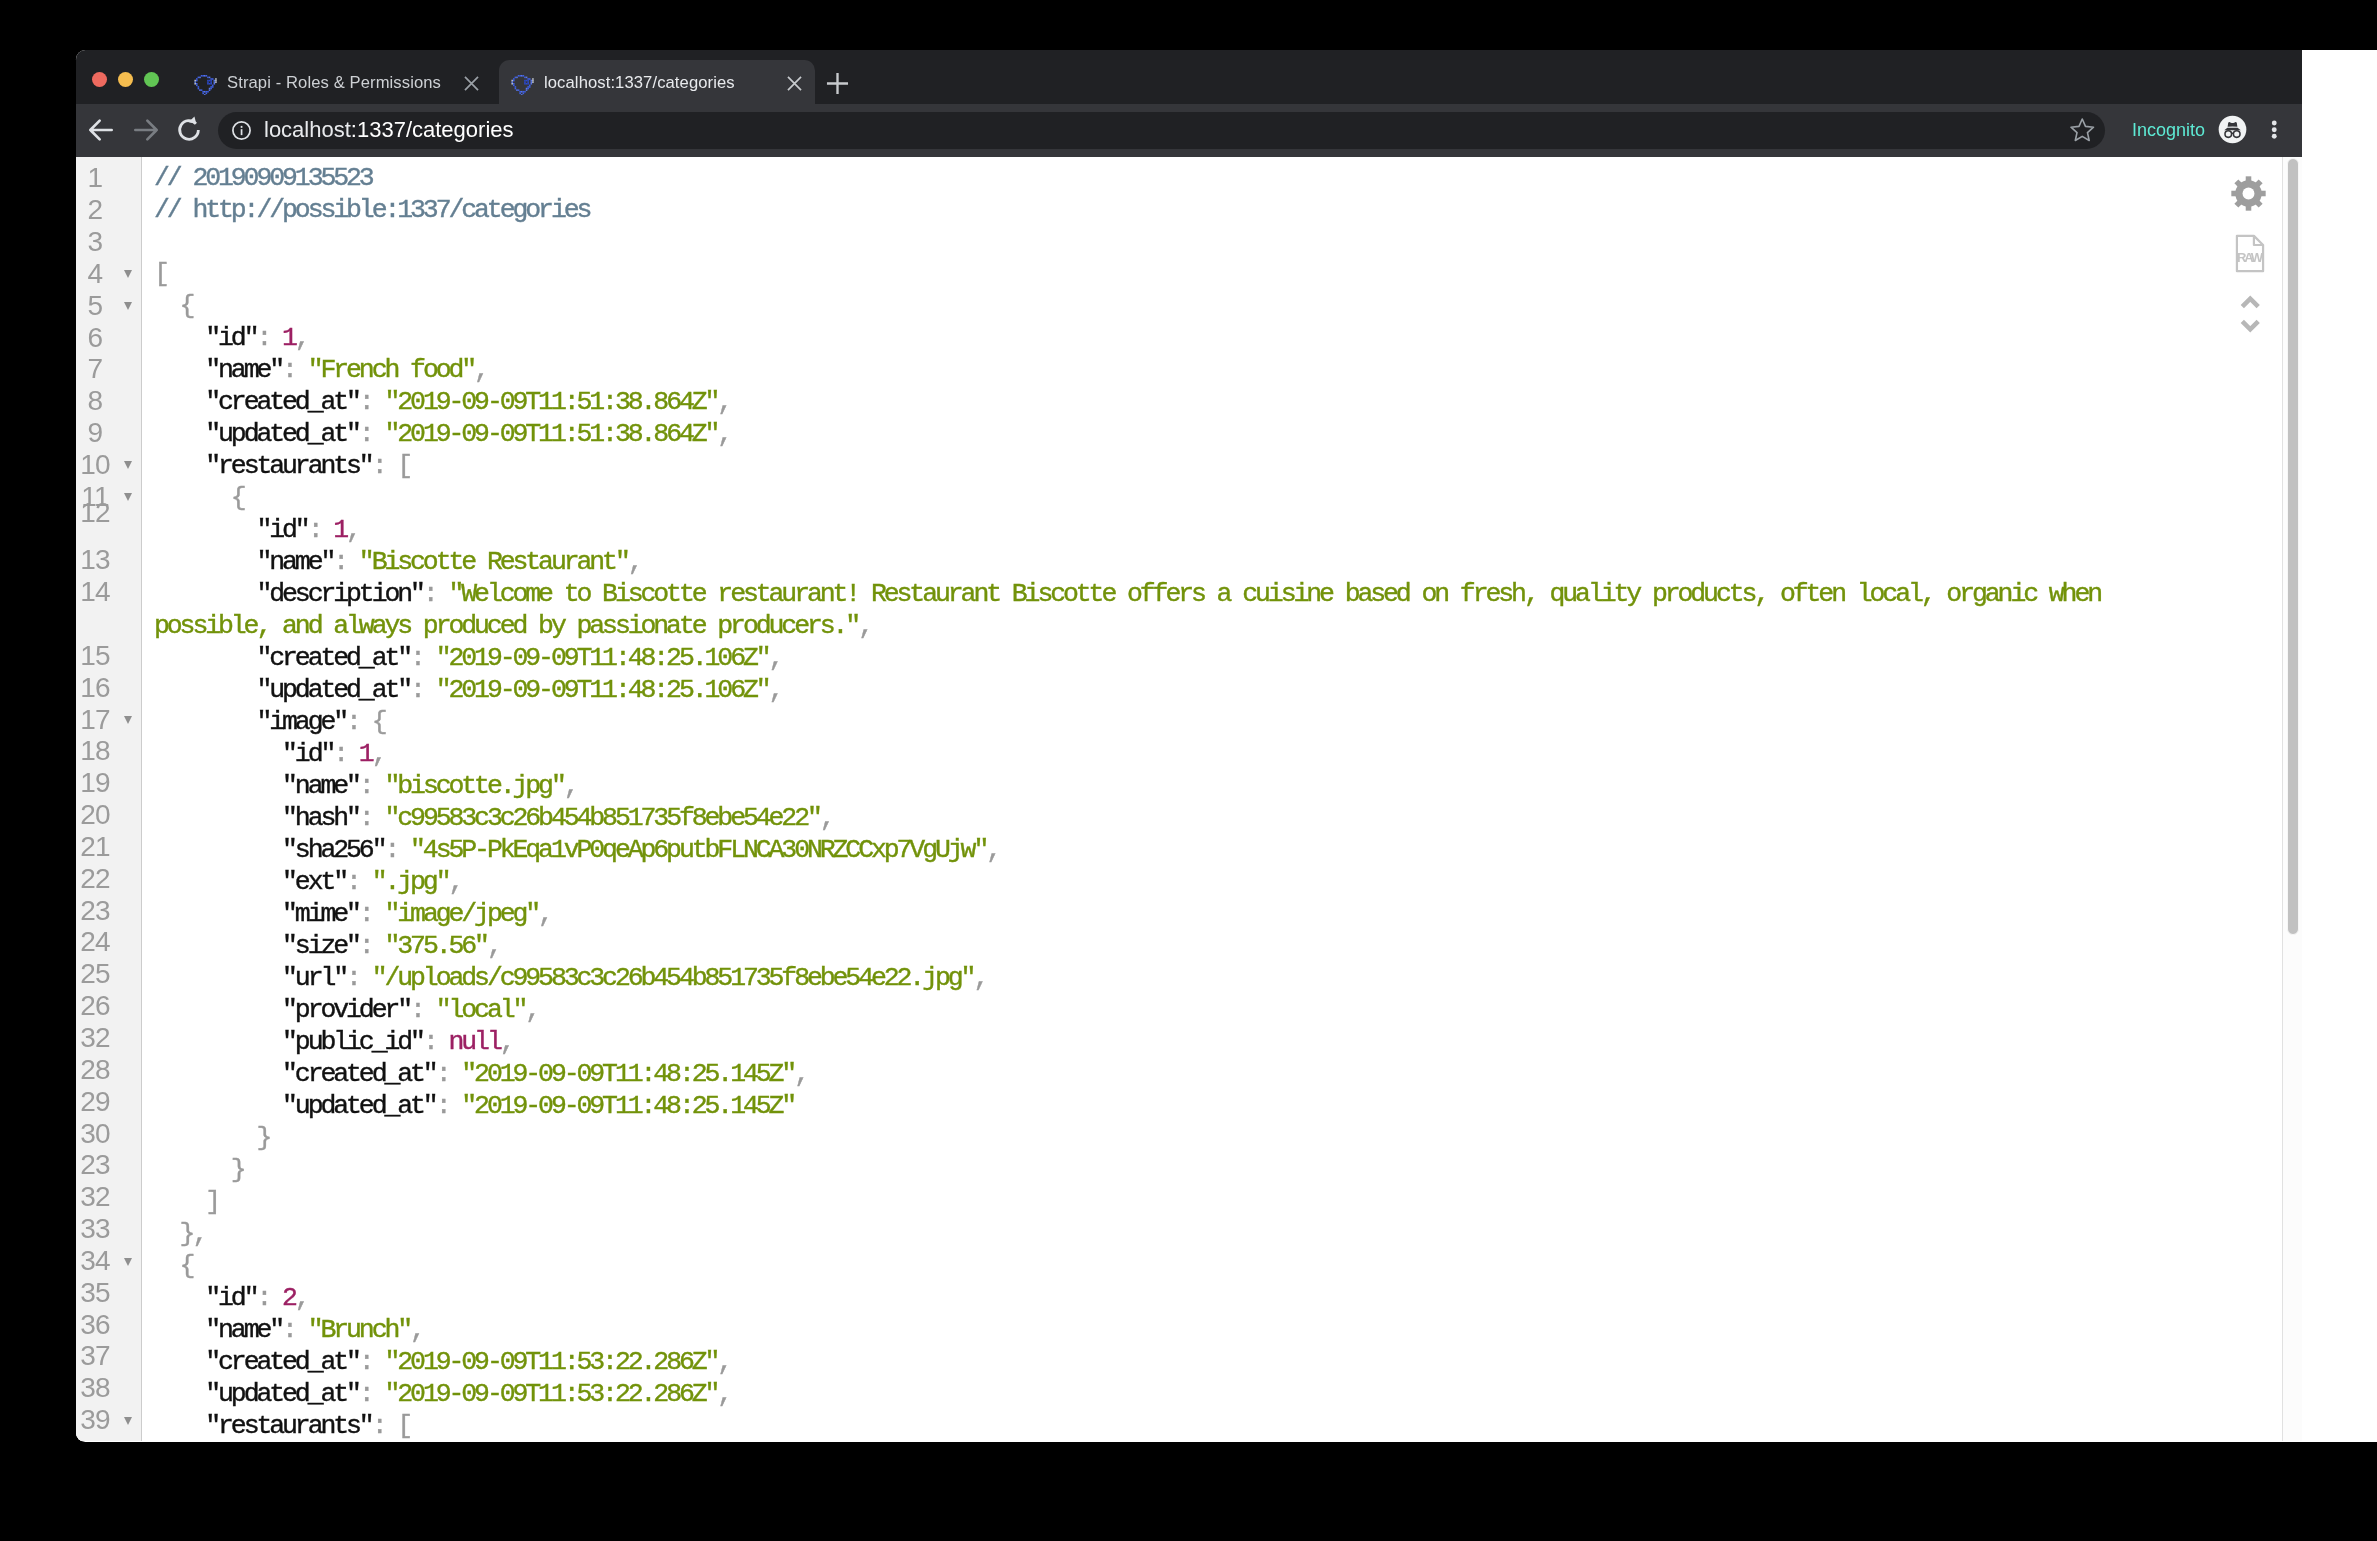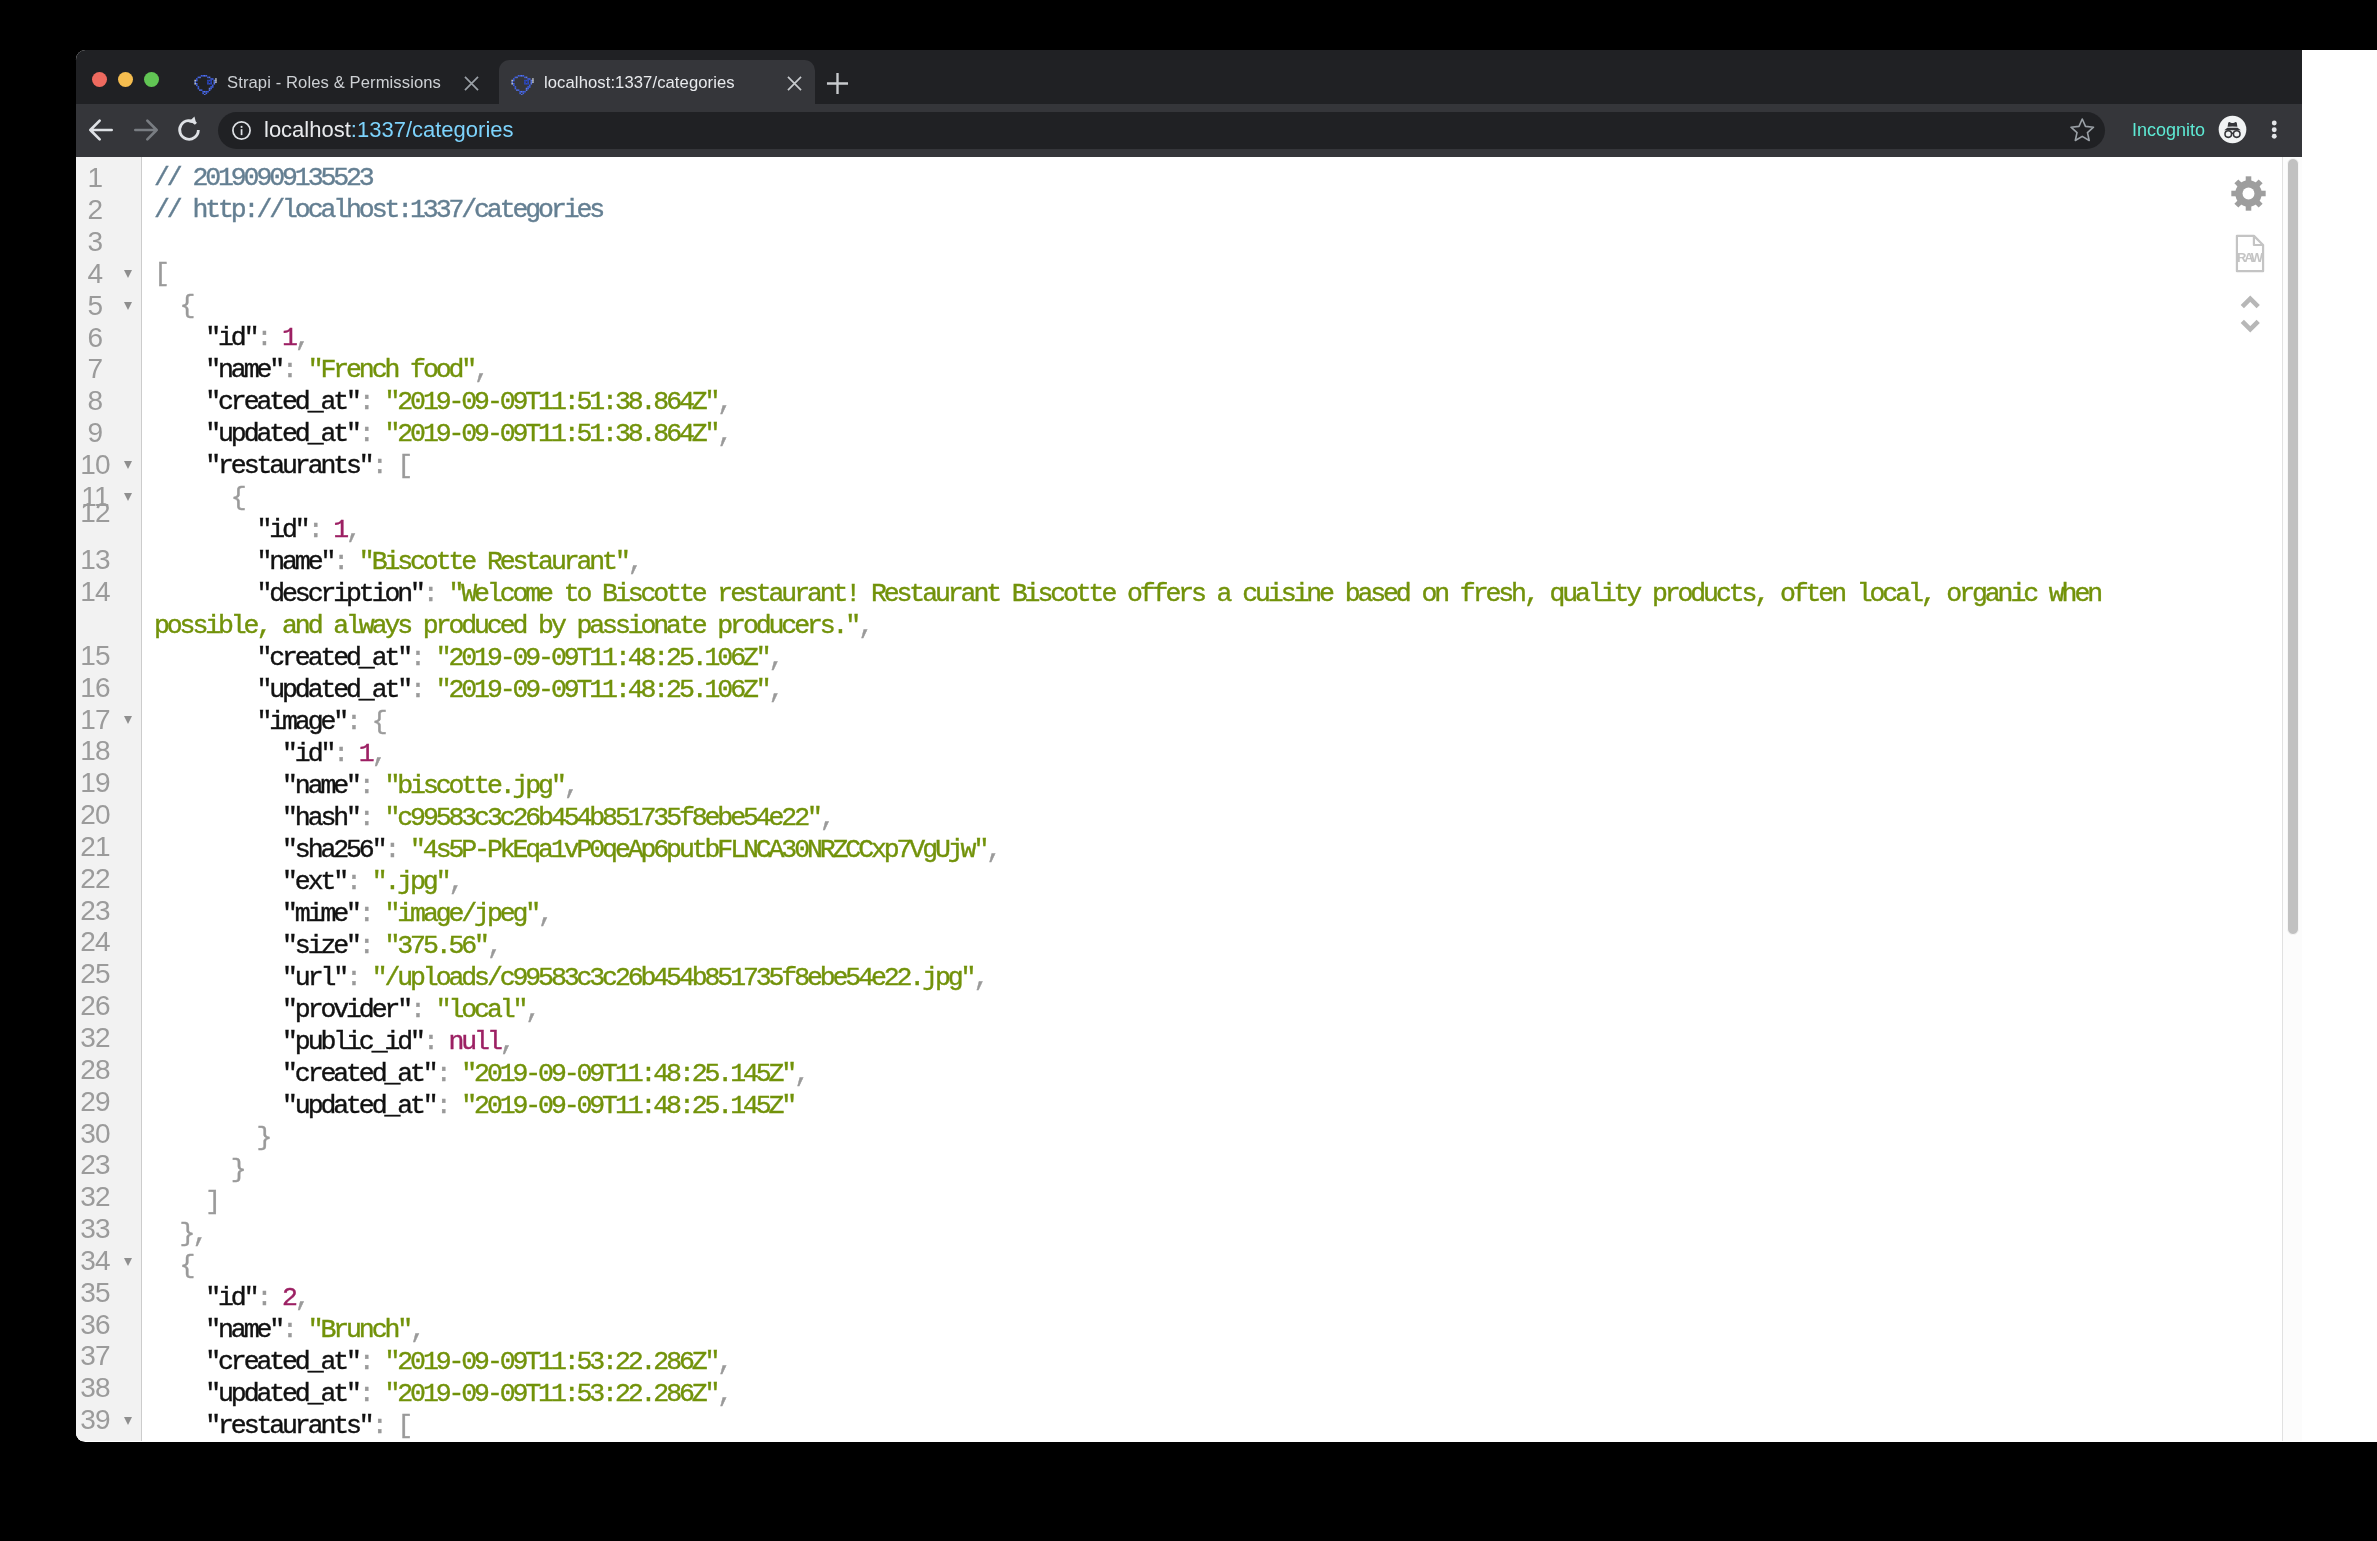--- a/index.html
+++ b/index.html
@@ -19,21 +19,21 @@
                background:#35363a; border-radius:10.6px 10.6px 0 0; }
   #title2 { left:45px; top:0; height:44px; line-height:46px; color:#e8eaed; position:absolute;
             font-family:"Liberation Sans",sans-serif; font-size:16.6px; letter-spacing:0.1px; white-space:nowrap;}
   .closex { position:absolute; }
   
   #toolbar { position:absolute; left:0; top:54px; width:2226px; height:53px; background:#35363a; }
   #pill { position:absolute; left:142px; top:8px; width:1887px; height:37px; border-radius:18.6px;
           background:#202124; }
   #urltext { position:absolute; left:46px; top:0; height:37px; line-height:35px;
              font-family:"Liberation Sans",sans-serif; font-size:22px; color:#e8eaed; white-space:nowrap;}
-  #urltext .dim { color:#7dd3fc; }
+  #urltext .dim { color:#ffffff; }
   #incog { position:absolute; left:2056px; top:0; height:53px; line-height:52px;
            font-family:"Liberation Sans",sans-serif; font-size:18px; color:#5eead4; }
   
   #content { position:absolute; left:0; top:107px; width:2226px; height:1284px; background:#fff; overflow:hidden; }
   #gutter { position:absolute; left:0; top:0; width:66px; height:1284px; background:#f2f2f2;
             border-right:1.3px solid #ccc; }
   .ln { position:absolute; left:0; width:38px; height:32px; line-height:32px; text-align:center;
         font-family:"Liberation Sans",sans-serif; font-size:28px; letter-spacing:-0.7px; color:#9b9b9b; }
   .tri { position:absolute; left:48px; width:0; height:0;
          border-left:4.3px solid transparent; border-right:4.3px solid transparent;
@@ -254,21 +254,21 @@
         <div class="tri" style="top:1101px"></div>
         <div class="ln" style="top:1120px">35</div>
         <div class="ln" style="top:1152px">36</div>
         <div class="ln" style="top:1183px">37</div>
         <div class="ln" style="top:1215px">38</div>
         <div class="ln" style="top:1247px">39</div>
         <div class="tri" style="top:1260px"></div>
         <div class="ln" style="top:1279px">40</div>
       </div>
     <div id="code"><span class="c">// 20190909135523</span>
-<span class="c">// http://localhost:1337/categories</span>
+<span class="c">// http://possible:1337/categories</span>
 
 [
   {
     <span class="k">"id"</span>: <span class="n">1</span>,
     <span class="k">"name"</span>: <span class="s">"French food"</span>,
     <span class="k">"created_at"</span>: <span class="s">"2019-09-09T11:51:38.864Z"</span>,
     <span class="k">"updated_at"</span>: <span class="s">"2019-09-09T11:51:38.864Z"</span>,
     <span class="k">"restaurants"</span>: [
       {
         <span class="k">"id"</span>: <span class="n">1</span>,

